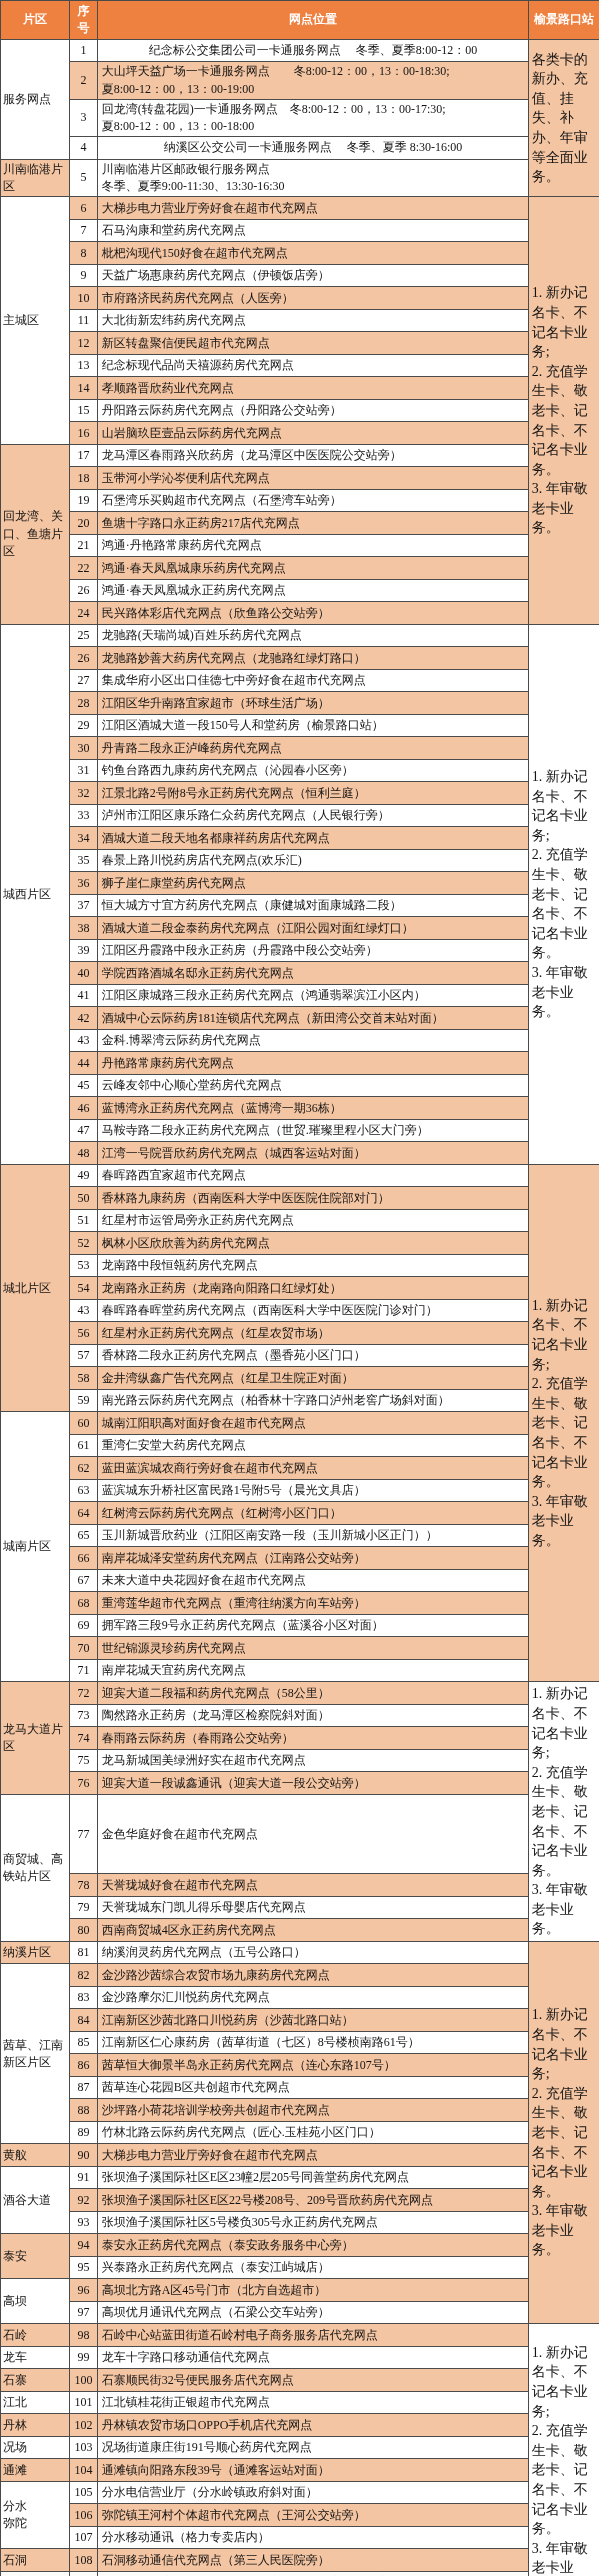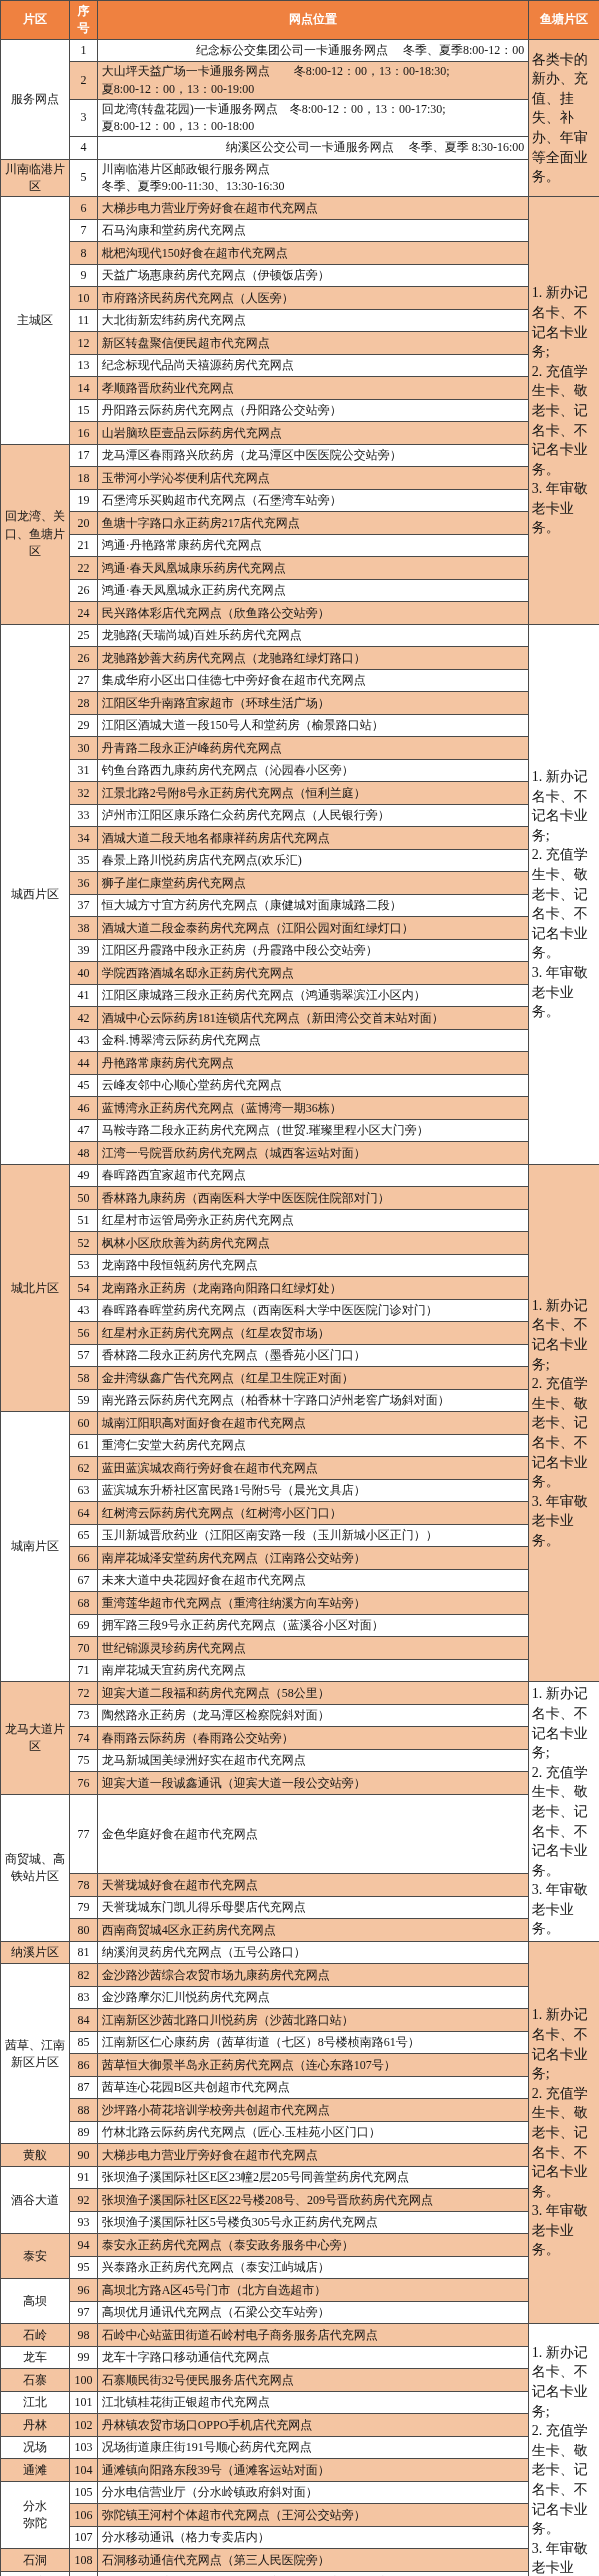--- a/index.html
+++ b/index.html
@@ -10,43 +10,43 @@
   .page{width:519px;font-family:"Liberation Serif","DejaVu Serif",serif;color:var(--text);}
   table{width:599px;border-collapse:collapse;table-layout:fixed;}
   th,td{border:0.9px solid var(--border);box-sizing:border-box;}
   thead th{background:var(--header-bg);color:var(--header-text);font-weight:bold;
     font-size:12px;height:24px;text-align:center;padding:1.9px;}
   col.c-region{width:69px;} col.c-serial{width:28px;} col.c-loc{width:431px;} col.c-scope{width:71px;}
   td{font-size:12px;line-height:1.45;}
   td.serial{text-align:center;height:22.5px;padding:0 0.9px;}
   td.loc{padding:0.9px 3.7px;}
   td.loc .wrap2{white-space:pre-line;}
-  td.loc .flexline{display:flex;justify-content:flex-end;gap:15px;}
-  td.region{text-align:center;padding:0.9px 1.9px;white-space:pre-line;vertical-align:middle;}
+  td.loc .flexline{display:flex;justify-content:center;gap:15px;}
+  td.region{text-align:left;padding:0.9px 1.9px;white-space:pre-line;vertical-align:middle;}
   td.scope{padding:1.9px 2.8px;font-size:14px;line-height:1.4;white-space:pre-line;
     vertical-align:middle;text-align:left;}
   .bg-peach{background:var(--peach);} .bg-white{background:var(--white);}
 </style>
 </head>
 <body>
 
 <div class="page">
   <table>
     <colgroup>
       <col class="c-region">
         <col class="c-serial">
         <col class="c-loc">
         <col class="c-scope">
     </colgroup>
     <thead>
       <tr>
         <th>片区</th>
         <th>序号</th>
         <th>网点位置</th>
-        <th>鱼塘片区</th>
+        <th>榆景路口站</th>
       </tr>
     </thead>
     <tbody id="tbody">
         <tr>
           <td class="region bg-white" rowspan="4">服务网点</td>
           <td class="serial bg-white">1</td>
           <td class="loc bg-white">
             <div class="flexline">
               <span>纪念标公交集团公司一卡通服务网点</span>
               <span>冬季、夏季8:00-12：00</span>

